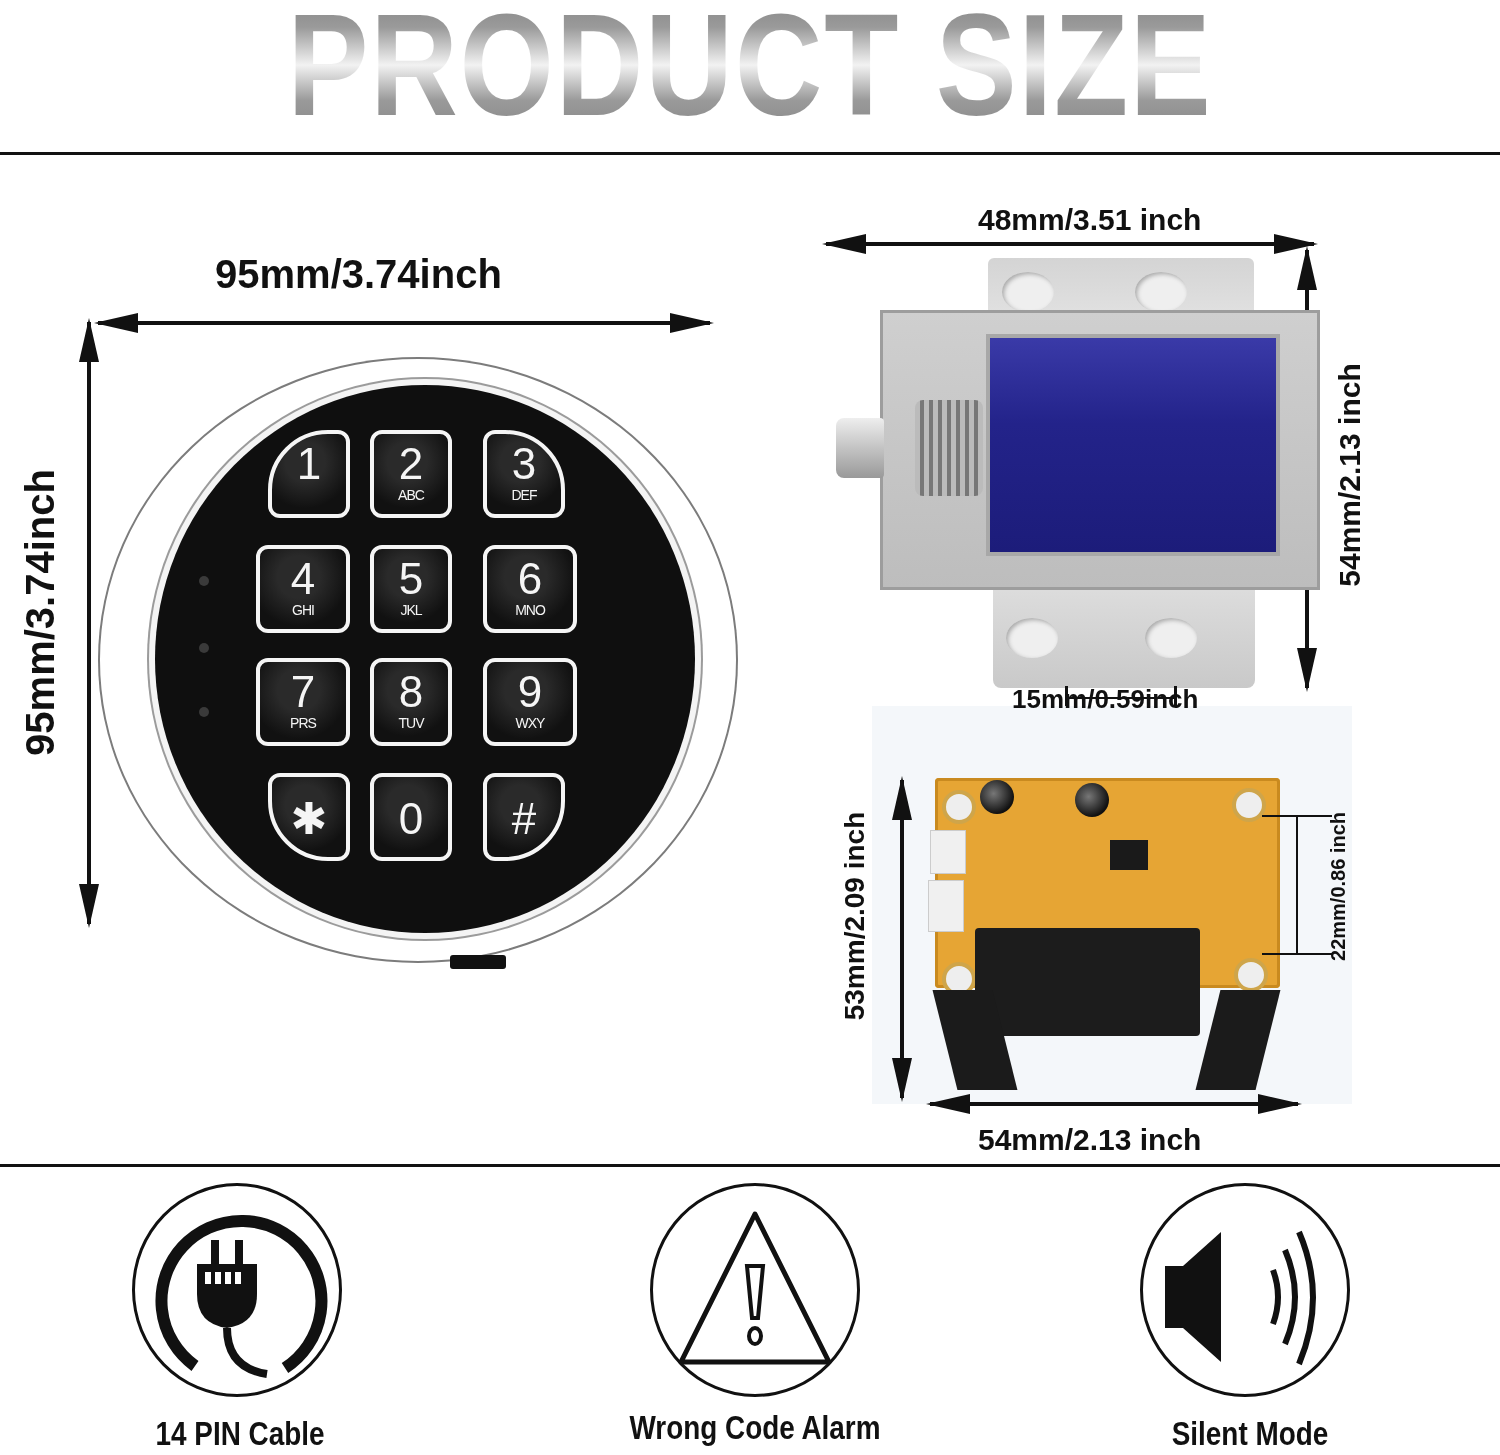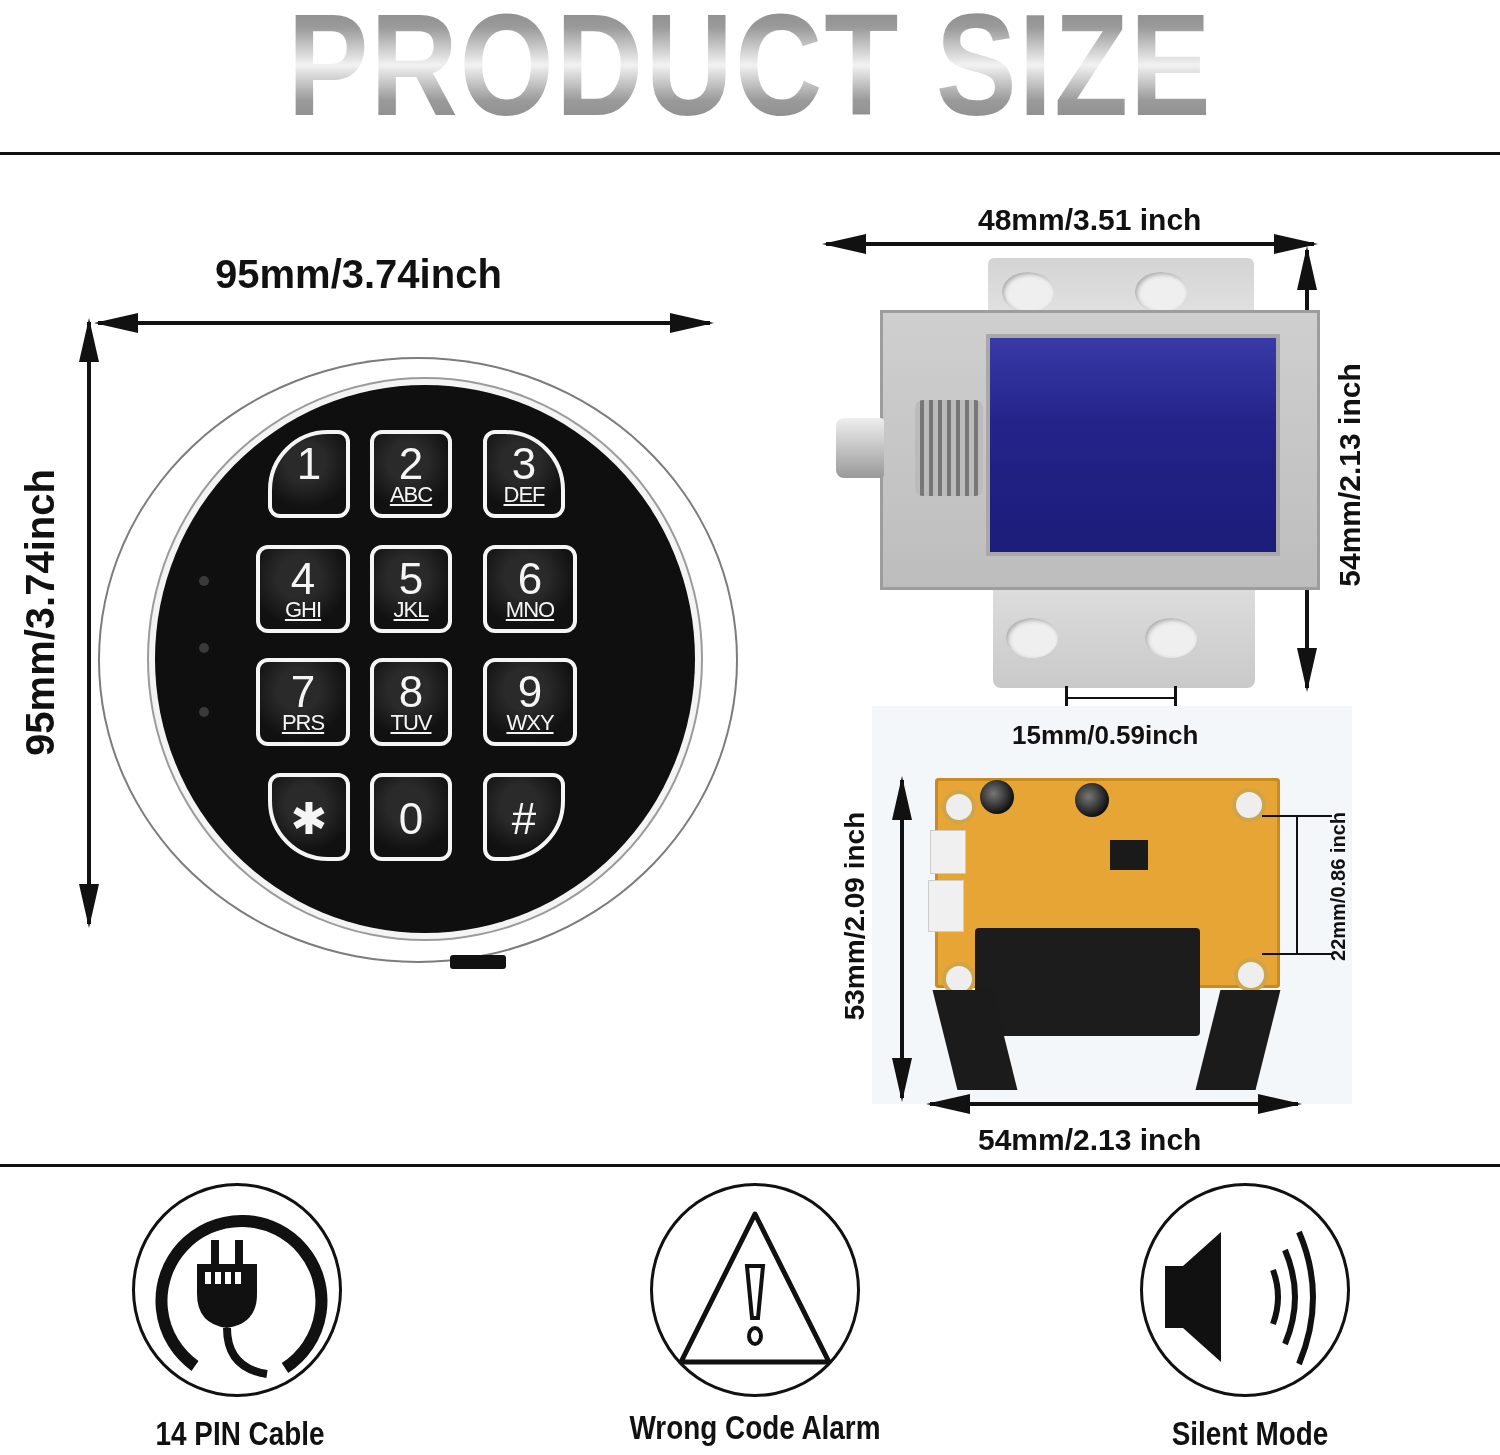--- a/index.html
+++ b/index.html
@@ -29,21 +29,21 @@
     left: 155px; top: 385px; width: 540px; height: 548px; border-radius: 50%;
     background: #0f0f0f; box-shadow: 0 0 0 6px #f4f4f4, 0 0 0 8px #9b9b9b;
   }
   .led { width: 10px; height: 10px; border-radius: 50%; background: #3a3a3a; }
   .key {
     width: 82px; height: 88px; border: 4px solid #f5f5f5; border-radius: 12px;
     background: radial-gradient(circle at 45% 35%, #2a2a2a 0 30%, #111 70%);
     color: #f5f5f5; text-align: center; box-sizing: border-box;
   }
   .key .num { font-size: 44px; line-height: 44px; margin-top: 8px; font-weight: 400; }
-  .key .sub { font-size: 22px; line-height: 18px; letter-spacing: -1px; text-decoration: underline; }
+  .key .sub { font-size: 14px; line-height: 18px; letter-spacing: -1px; }
   .tab { left: 450px; top: 955px; width: 56px; height: 14px; background: #111; border-radius: 3px; }
 
   
   .plate-top { left: 988px; top: 258px; width: 266px; height: 90px; background: linear-gradient(#d4d4d4, #e8e8e8); border-radius: 6px 6px 0 0; }
   .plate-bot { left: 993px; top: 580px; width: 262px; height: 108px; background: linear-gradient(#dedede, #c9c9c9); border-radius: 0 0 8px 8px; }
   .slot { width: 52px; height: 40px; border-radius: 50%; background: #efefef; box-shadow: inset 2px 2px 4px #aaa; }
   .frame { left: 880px; top: 310px; width: 440px; height: 280px; background: linear-gradient(#cfcfcf, #bdbdbd); border: 3px solid #9d9d9d; box-sizing: border-box; }
   .coil { left: 986px; top: 334px; width: 294px; height: 222px; background: linear-gradient(#3a3aa8 0%, #23238a 40%, #1c1c7a 100%); border: 4px solid #a8a8a8; box-sizing: border-box; }
   .spring { left: 915px; top: 400px; width: 68px; height: 96px; background: repeating-linear-gradient(90deg, #bbb 0 5px, #777 5px 9px); border-radius: 8px; }
   .plunger { left: 836px; top: 418px; width: 48px; height: 60px; background: linear-gradient(#eee, #999); border-radius: 8px 4px 4px 8px; }
@@ -163,21 +163,21 @@
 <div class="abs frame"></div>
 <div class="abs coil"></div>
 <div class="abs spring"></div>
 <div class="abs plunger"></div>
 
 <div class="abs" style="left:1065px; top:686px; width:3px; height:26px; background:#111;"></div>
 <div class="abs" style="left:1174px; top:686px; width:3px; height:26px; background:#111;"></div>
 <div class="abs" style="left:1068px; top:697px; width:106px; height:2px; background:#111;"></div>
 
 <div class="abs pcb-bg"></div>
-<div class="abs dim" style="left:1012px; top:720px; font-size:26px;">15mm/0.59inch</div>
+<div class="abs dim" style="left:1012px; top:684px; font-size:26px;">15mm/0.59inch</div>
 <div class="abs pcb"></div>
 <div class="abs hole" style="left:942px; top:790px;"></div>
 <div class="abs hole" style="left:1232px; top:788px;"></div>
 <div class="abs hole" style="left:942px; top:962px;"></div>
 <div class="abs hole" style="left:1234px; top:958px;"></div>
 <div class="abs cap" style="left:980px; top:780px;"></div>
 <div class="abs cap" style="left:1075px; top:783px;"></div>
 <div class="abs chip" style="left:1110px; top:840px;"></div>
 <div class="abs conn" style="left:930px; top:830px;"></div>
 <div class="abs conn" style="left:928px; top:880px; height:50px;"></div>

